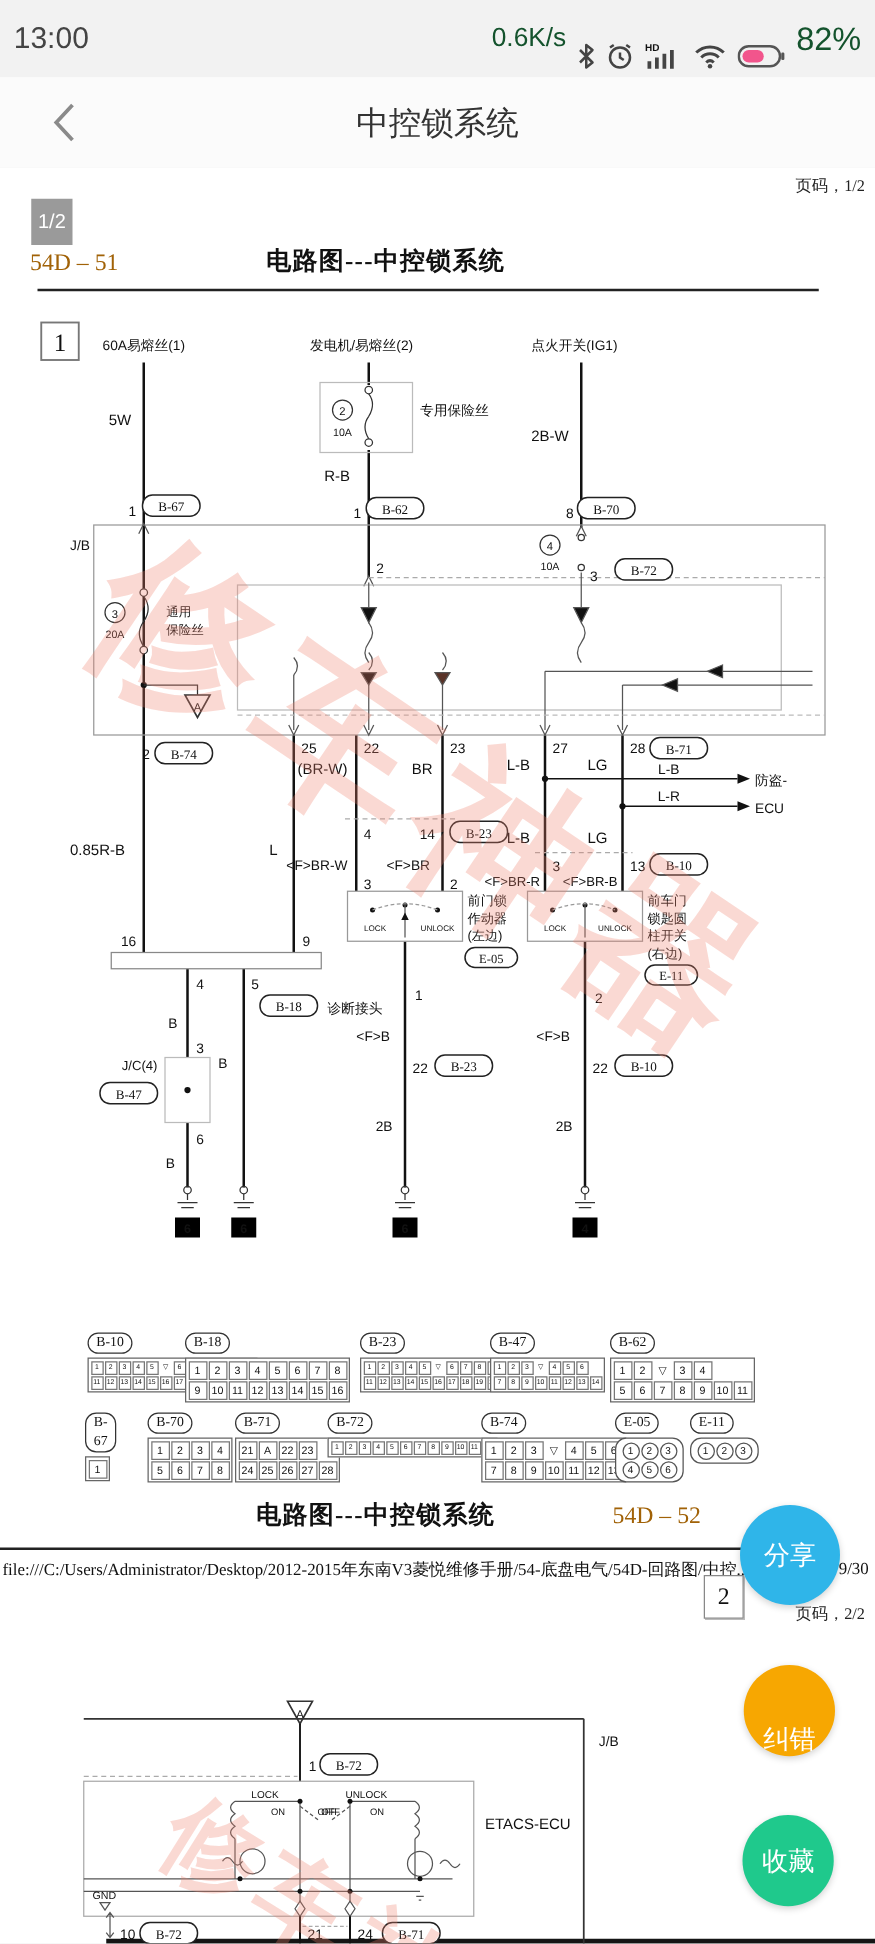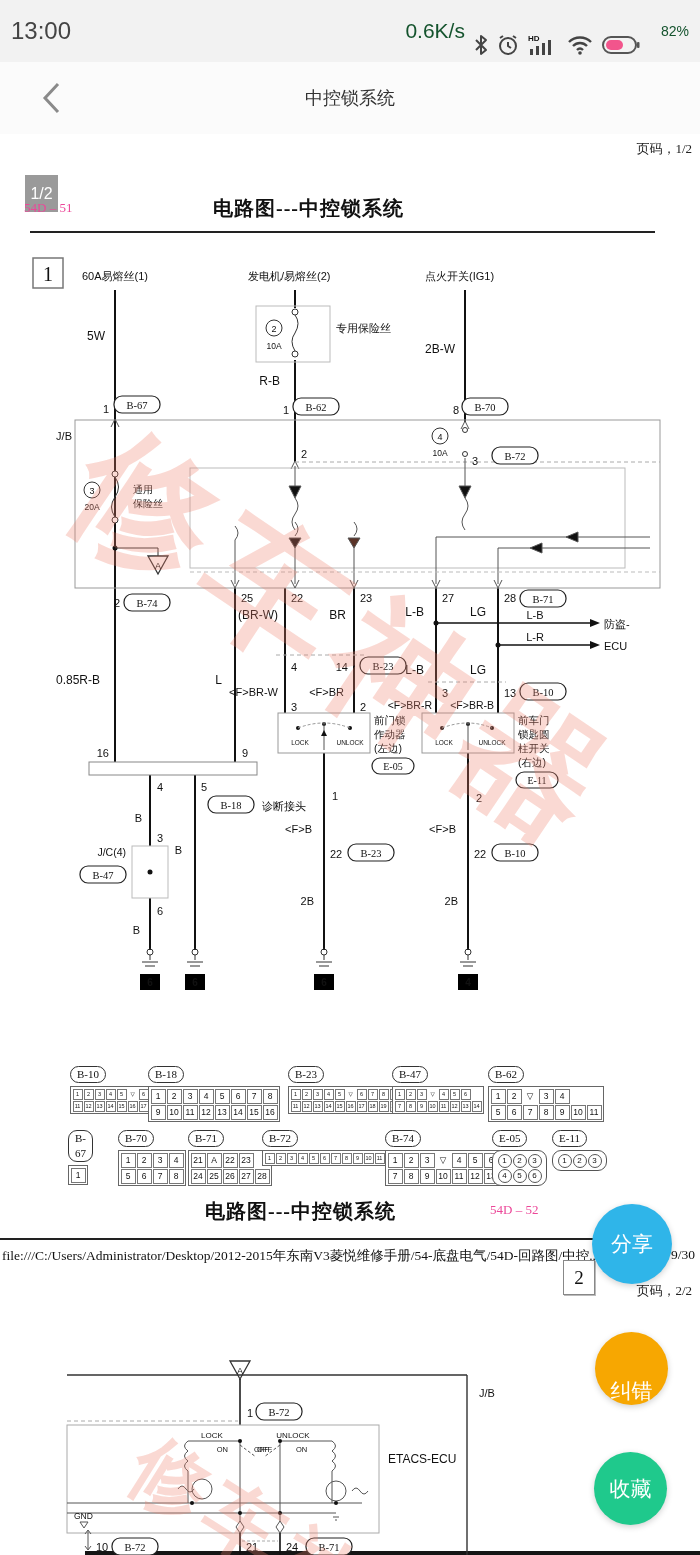--- a/index.html
+++ b/index.html
@@ -4,35 +4,35 @@
 <style>
   html,body{margin:0;padding:0;background:#ddd;}
   .app{position:relative;width:700px;height:1555px;background:#fff;overflow:hidden;
        font-family:"Liberation Sans",sans-serif;color:#333;}
   
   .statusbar{position:absolute;top:0;left:0;width:700px;height:62px;background:#f2f2f2;
     display:flex;align-items:center;justify-content:space-between;padding:0 11px;box-sizing:border-box;}
   .sb-time{font-size:24px;color:#444;}
   .sb-right{display:flex;align-items:center;gap:9px;color:#14532d;}
   .sb-speed{font-size:21px;}
-  .sb-pct{font-size:14px;margin-left:12px;}
+  .sb-pct{font-size:26px;}
   .sb-ico{display:inline-flex;align-items:center;margin-top:28px;}
   
   .navbar{position:absolute;top:62px;left:0;width:700px;height:72px;background:#fbfbfb;
     border-bottom:1px solid #ececec;display:flex;align-items:center;}
   .back-btn{position:absolute;left:30px;top:14px;width:44px;height:44px;display:flex;
     align-items:center;justify-content:center;cursor:pointer;}
-  .nav-title{width:100%;text-align:center;font-size:18px;color:#333;}
+  .nav-title{width:100%;text-align:center;font-size:26px;color:#333;}
   
   .doc{position:absolute;top:134px;left:0;width:700px;height:1421px;background:#fff;}
   .serif{font-family:"Liberation Serif",serif;}
   .pageno{position:absolute;font-size:13px;color:#222;}
   .badge-page{position:absolute;left:25px;top:169px;width:33px;height:37px;background:#9a9a9a;
     color:#fff;font-size:16px;display:flex;align-items:center;justify-content:center;}
-  .doc-code{position:absolute;font-size:13px;color:#ec4899;}
+  .doc-code{position:absolute;font-size:19px;color:#a16207;}
   .doc-title{position:absolute;font-size:20px;font-weight:bold;color:#111;letter-spacing:1px;}
   .hr{position:absolute;height:2px;background:#222;}
   .sec-badge2{position:absolute;left:563px;top:1260px;width:30px;height:33px;border:1px solid #888;
     box-shadow:1px 1px 0 #bbb;background:#fff;color:#111;font-size:19px;display:flex;
     align-items:center;justify-content:center;}
   .footer-path{position:absolute;left:2px;top:1113px;width:620px;font-size:13.5px;color:#111;
     white-space:nowrap;overflow:hidden;}
   .footer-date{position:absolute;right:5px;top:1113px;font-size:13.5px;color:#111;}
   
   .wm{position:absolute;pointer-events:none;color:rgba(238,130,110,0.30);font-weight:bold;
@@ -117,21 +117,21 @@
       <svg width="22" height="34" viewBox="0 0 22 34">
           <polyline points="17,3 4,17 17,31" fill="none" stroke="#8a8a8a" stroke-width="3"></polyline>
         </svg>
     </div>
     <div class="nav-title">中控锁系统</div>
   </div>
 
   <div class="doc">
 
     <div class="pageno serif" style="right:8px;top:6px;">页码，1/2</div>
-    <div class="badge-page" style="top:41px;">1/2</div>
+    <div class="badge-page" style="top:25px;">1/2</div>
     <div class="doc-code serif" style="left:24px;top:66px;">54D – 51</div>
     <div class="doc-title serif" style="left:213px;top:61px;">电路图---中控锁系统</div>
     <div class="hr" style="left:30px;top:97px;width:625px;"></div>
 
     <svg style="position:absolute;left:30px;top:116px;" width="640" height="815" viewBox="0 0 640 815">
       <g>
         <rect x="3" y="8" width="30" height="30" fill="none" stroke="#777" stroke-width="1.5"></rect>
         <text class="ser" x="18" y="31" font-size="20" text-anchor="middle">1</text>
       </g>
 

